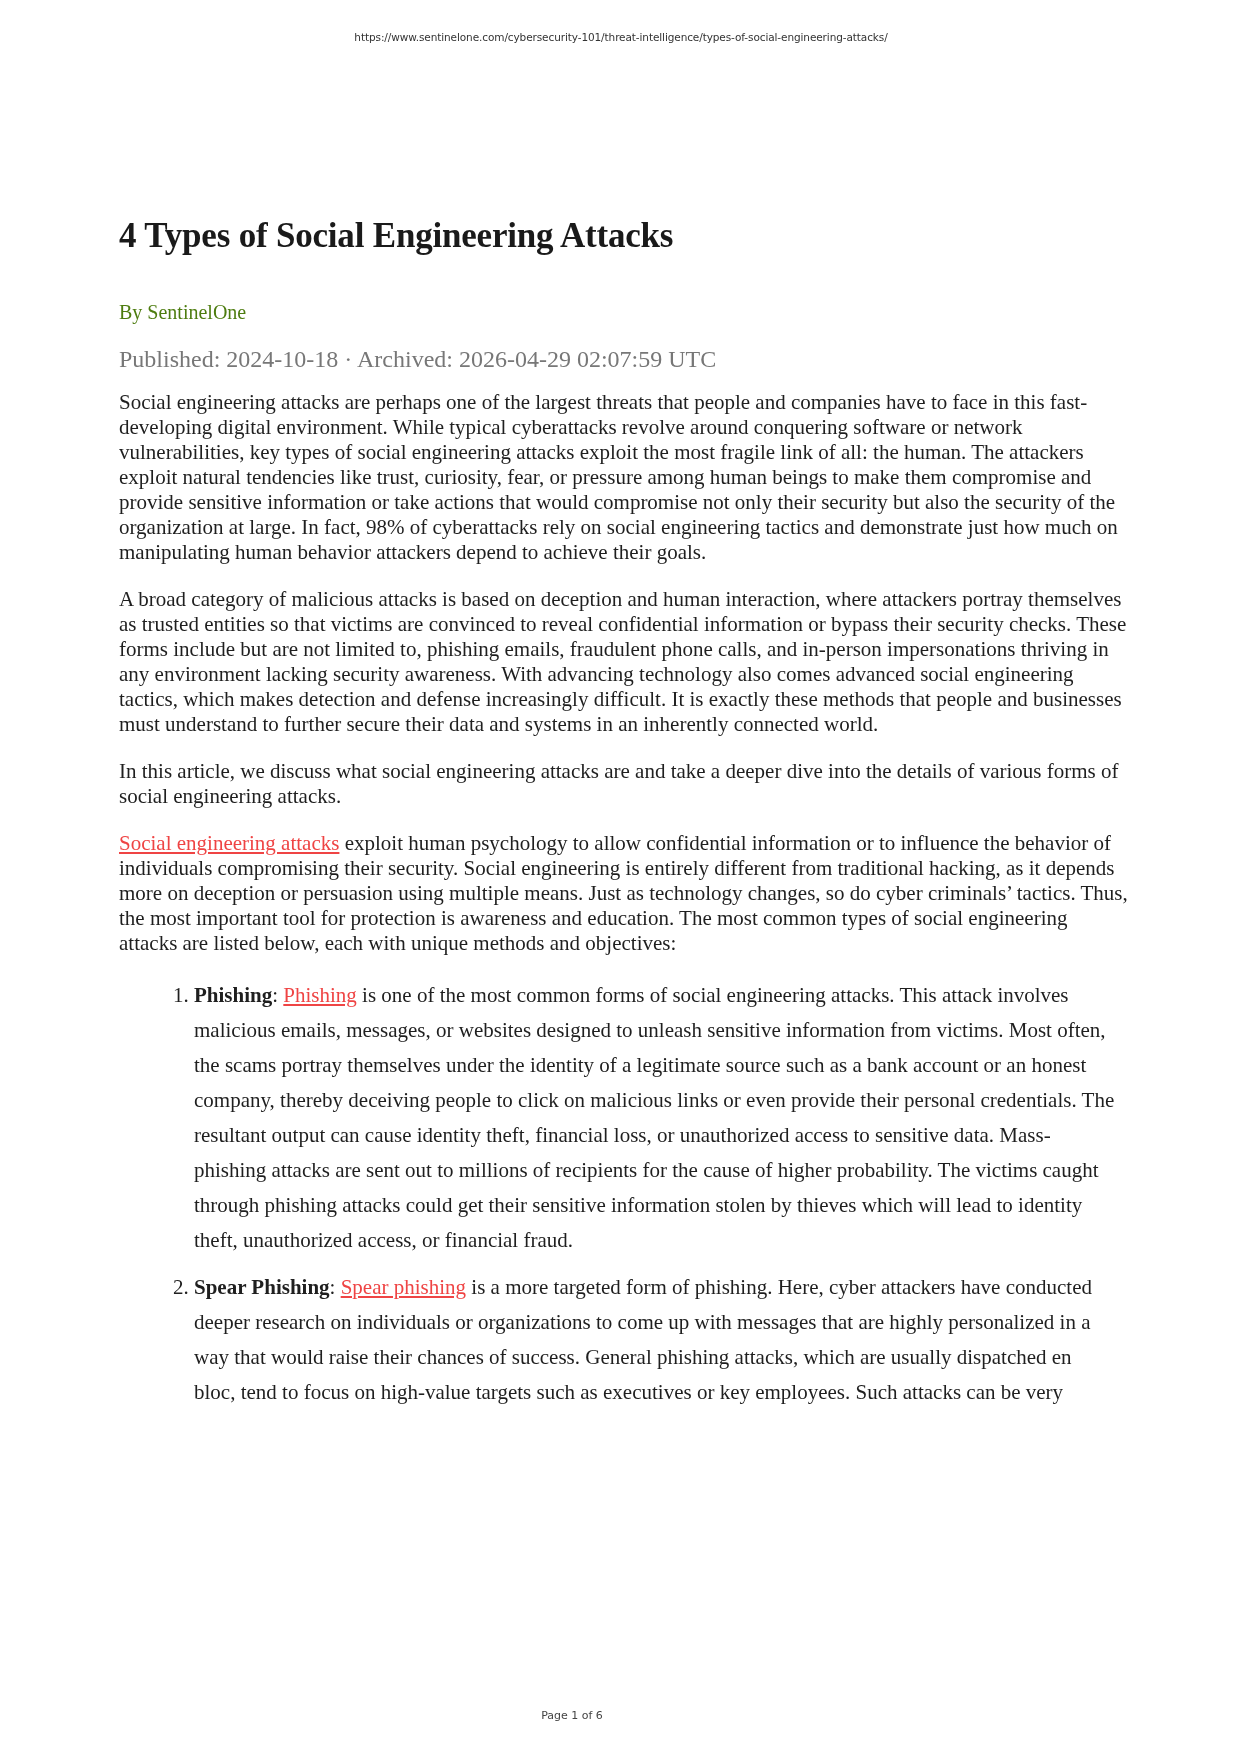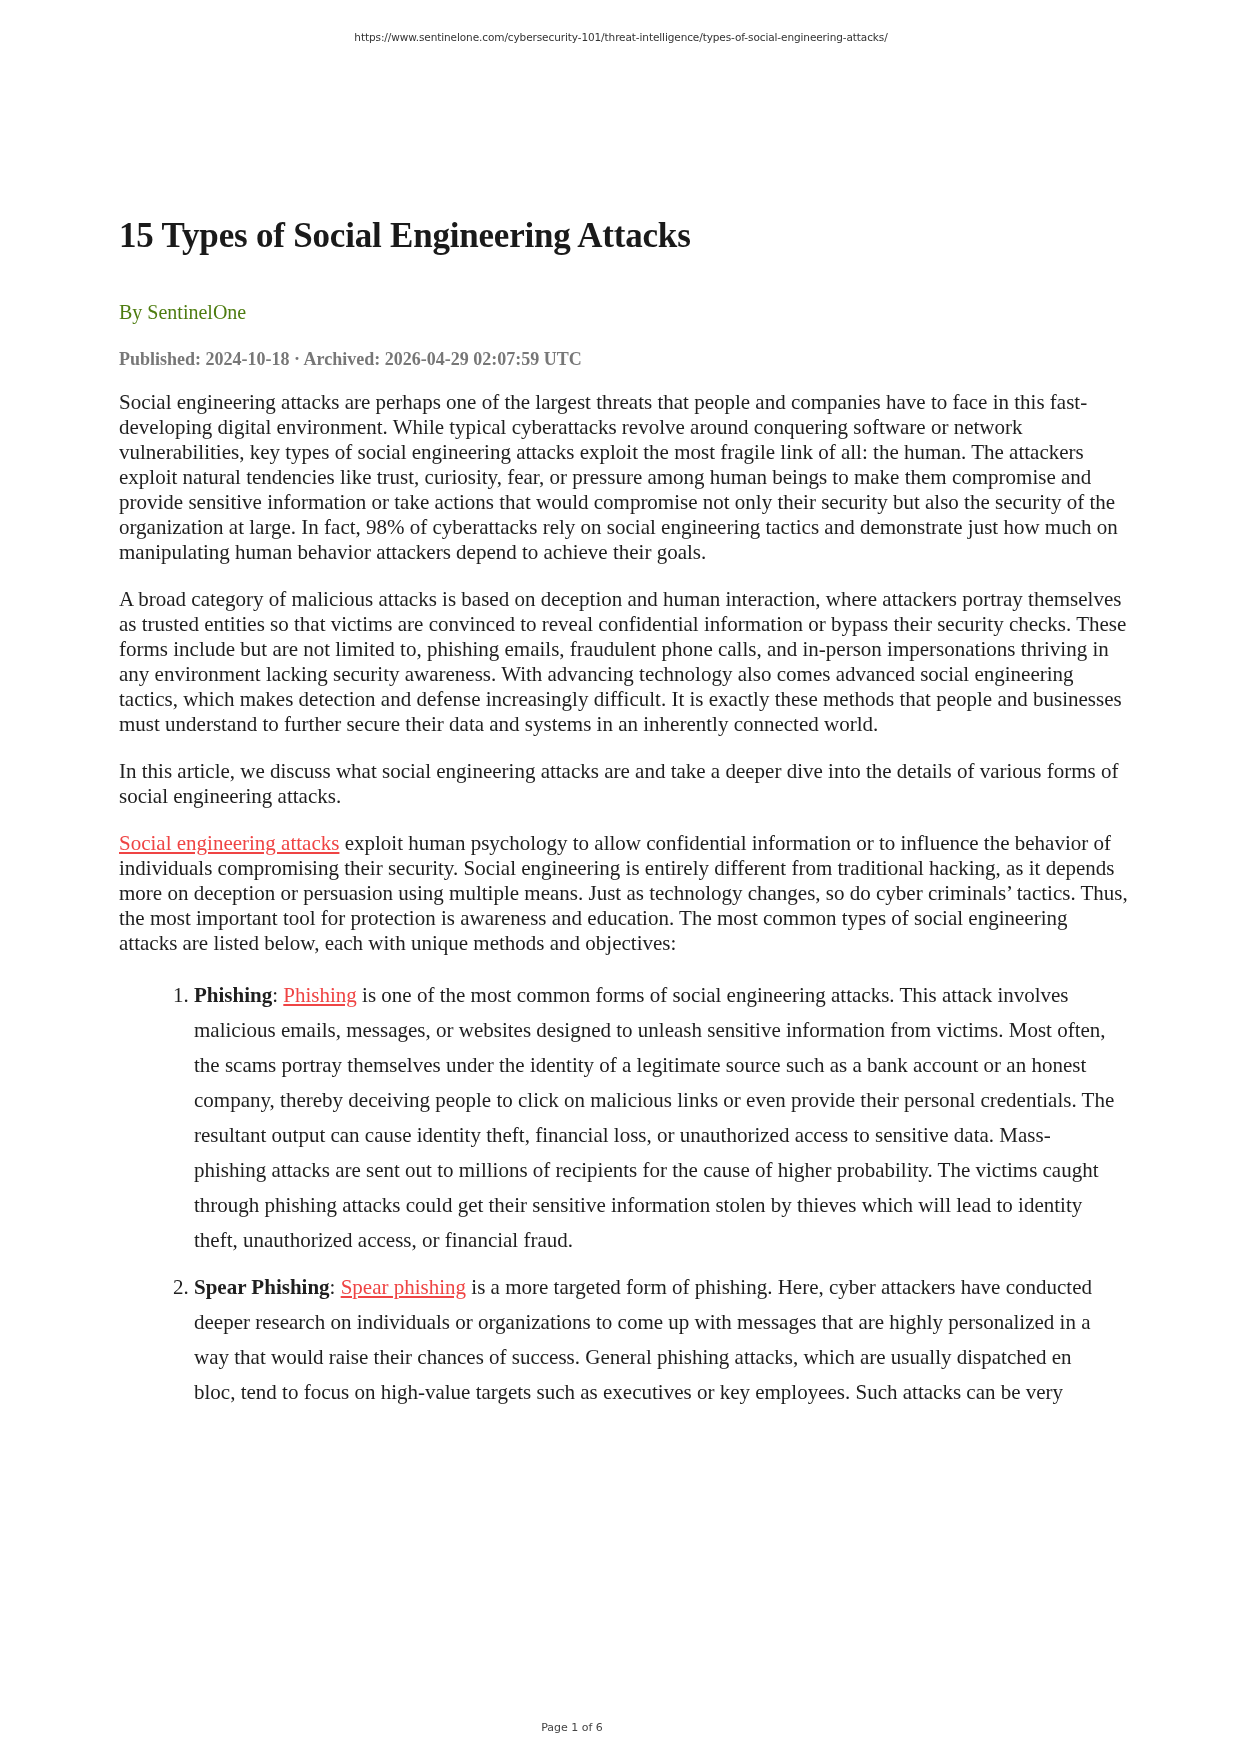--- a/index.html
+++ b/index.html
@@ -41,24 +41,23 @@
       letter-spacing: -0.2px;
     }
     .byline {
       margin-top: 38px;
       font-size: 20px;
       line-height: 28px;
       color: #4d7c0f;
     }
     .meta {
       margin-top: 20px;
-      font-size: 18px;
+      font-size: 24px;
       line-height: 26px;
       color: #777777;
-      font-weight: bold;
     }
     .body-text p {
       margin: 0 0 22px 0;
       font-size: 21px;
       line-height: 25px;
       color: #1f1f1f;
     }
     .body-text {
       margin-top: 18px;
     }
@@ -80,30 +79,29 @@
     }
     .page-footer {
       position: absolute;
       top: 1709px;
       left: 0;
       width: 1144px;
       text-align: center;
       font-family: "DejaVu Sans", sans-serif;
       font-size: 11px;
       color: #444444;
-      margin-top: 12px;
     }
   </style>
 </head>
 <body>
 
 <div class="url-header">https://www.sentinelone.com/cybersecurity-101/threat-intelligence/types-of-social-engineering-attacks/</div>
 
 <main class="content">
-  <h1 class="title">15 Types of Social Engineering Attacks</h1>
+  <h1 class="title">4 Types of Social Engineering Attacks</h1>
   <div class="byline">By SentinelOne</div>
   <div class="meta">Published: 2024-10-18 · Archived: 2026-04-29 02:07:59 UTC</div>
 
   <div class="body-text">
     <p>Social engineering attacks are perhaps one of the largest threats that people and companies have to face in this fast-developing digital environment. While typical cyberattacks revolve around conquering software or network vulnerabilities, key types of social engineering attacks exploit the most fragile link of all: the human. The attackers exploit natural tendencies like trust, curiosity, fear, or pressure among human beings to make them compromise and provide sensitive information or take actions that would compromise not only their security but also the security of the organization at large. In fact, 98% of cyberattacks rely on social engineering tactics and demonstrate just how much on manipulating human behavior attackers depend to achieve their goals.</p>
     <p>A broad category of malicious attacks is based on deception and human interaction, where attackers portray themselves as trusted entities so that victims are convinced to reveal confidential information or bypass their security checks. These forms include but are not limited to, phishing emails, fraudulent phone calls, and in-person impersonations thriving in any environment lacking security awareness. With advancing technology also comes advanced social engineering tactics, which makes detection and defense increasingly difficult. It is exactly these methods that people and businesses must understand to further secure their data and systems in an inherently connected world.</p>
     <p>In this article, we discuss what social engineering attacks are and take a deeper dive into the details of various forms of social engineering attacks.</p>
     <p><a class="link" href="#">Social engineering attacks</a><span> exploit human psychology to allow confidential information or to influence the behavior of individuals compromising their security. Social engineering is entirely different from traditional hacking, as it depends more on deception or persuasion using multiple means. Just as technology changes, so do cyber criminals’ tactics. Thus, the most important tool for protection is awareness and education. The most common types of social engineering attacks are listed below, each with unique methods and objectives:</span></p>
 
     <ol class="types">

